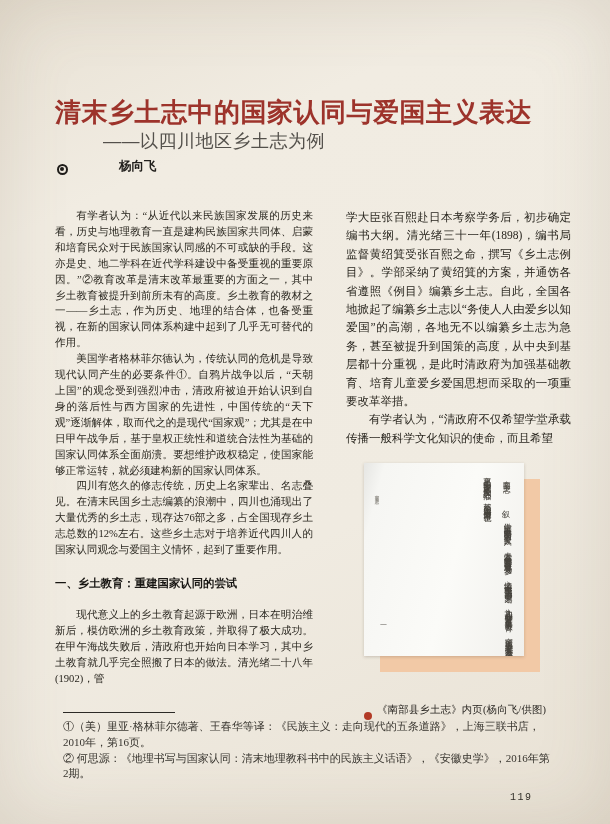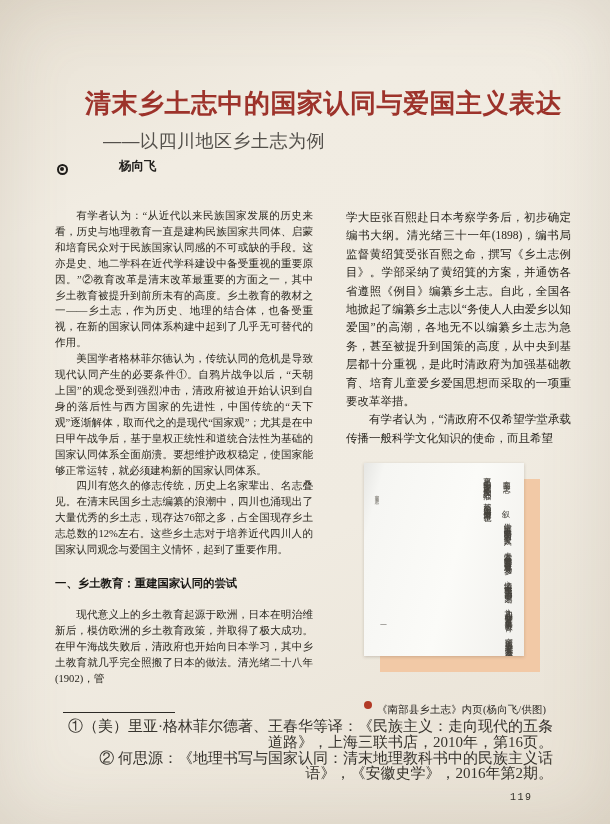--- a/index.html
+++ b/index.html
@@ -8,23 +8,23 @@
     position:relative; width:610px; height:824px; margin:0 auto;
     background:linear-gradient(155deg,#e8e1d4 0%,#f1ece2 22%,#f0ebe1 62%,#e8e1d4 100%);
     font-family:"Liberation Serif","DejaVu Serif",serif;
     overflow:hidden;
   }
   .page::after {
     content:""; position:absolute; inset:0; pointer-events:none;
     box-shadow:inset 0 0 70px rgba(118,100,72,0.16);
   }
   .title {
-    position:absolute; left:55px; top:86px; width:520px;
+    position:absolute; left:55px; top:95px; width:520px;
     font-family:"Liberation Sans","DejaVu Sans",sans-serif;
-    font-weight:bold; font-size:26px; letter-spacing:0.5px; color:#9d332b;margin-left:30px;
+    font-weight:bold; font-size:26px; letter-spacing:0.5px; color:#9d332b;
   }
   .subtitle {
     position:absolute; left:103px; top:129px;
     font-family:Liberation Sans, sans-serif;
     font-size:18px; color:#53504b; letter-spacing:0.5px;
   }
   .author-line { position:absolute; left:57px; top:158px; display:flex; align-items:flex-end;gap:44px; }
   .author-bullet {
     width:11px; height:11px; border-radius:50%;
     border:2.2px solid #1f1d1a; position:relative; margin-right:7px;
@@ -69,26 +69,26 @@
   .ms-title { font-size:7.5px; color:#56534c; margin-left:5px; padding-top:4px; }
   .ms-section { font-size:8.5px; color:#3e3b35; margin-left:6px; padding-top:10px; }
   .ms-body { color:#45423c; }
   .ms-side-label {
     position:absolute; left:3px; top:28px; writing-mode:vertical-rl; text-orientation:upright;
     font-size:4.5px; color:#8e8b84; letter-spacing:1px;
   }
   .ms-page-mark {
     position:absolute; left:16px; bottom:22px; font-size:7px; color:#5a5751;
   }
-  .fig-caption { display:flex; align-items:flex-start; margin:26px 0 0 18px; }
+  .fig-caption { display:flex; align-items:flex-end; margin:26px 0 0 18px; }
   .caption-bullet { width:8px; height:8px; border-radius:50%; background:#b23a26; margin-right:5px; flex:none; }
   .caption-text { font-size:10.4px; color:#221f1b; letter-spacing:0.2px; }
   .footnotes { position:absolute; left:63px; top:712px; width:490px; }
   .fn-divider { width:112px; border-top:1.7px solid #2c2a26; margin-bottom:6px; }
-  .footnote { font-size:15px; line-height:15.8px; color:#37342e;text-align:right; }
+  .footnote { font-size:11px; line-height:15.8px; color:#37342e; }
   .page-number {
     position:absolute; left:510px; top:792px;
     font-size:10px; letter-spacing:1.5px; color:#302d29;
     font-family:Liberation Mono, monospace;
   }
 </style>
 </head>
 <body>
 
 <div class="page">

